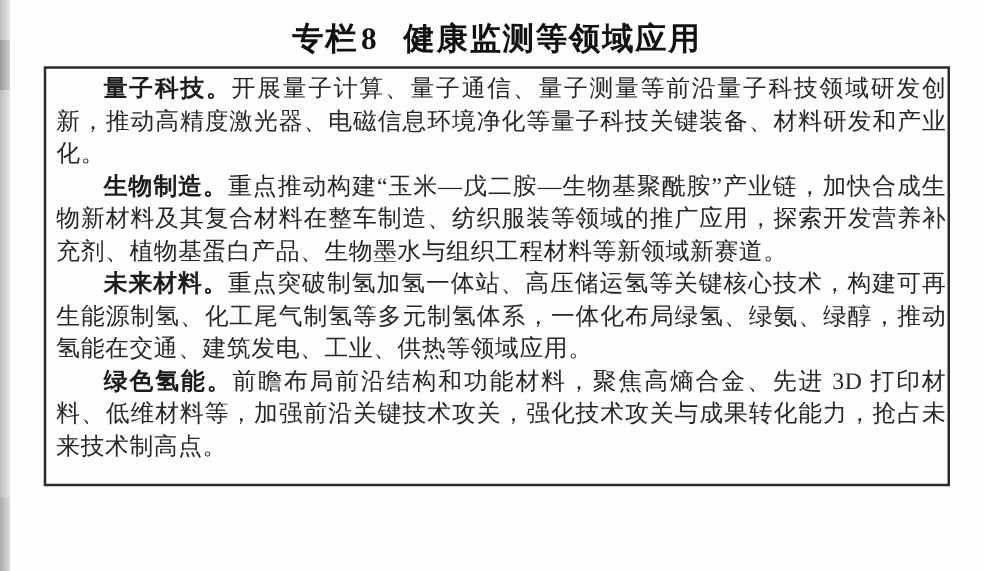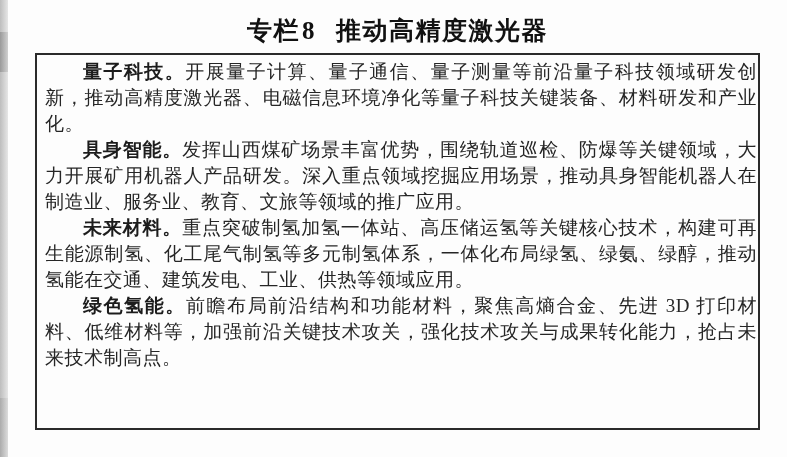--- a/index.html
+++ b/index.html
@@ -41,21 +41,21 @@
   .title .num {
     font-family: "Liberation Serif", "DejaVu Serif", serif;
     font-weight: bold;
     padding: 0 2px;
   }
   .title .gap { display: inline-block; width: 18px; }
   
   .panel {
     position: absolute;
     left: 35px; top: 53px;
-    width: 725px; height: 377px;
+    width: 725px; height: 336px;
     box-sizing: border-box;
     border: 2px solid #2b2b2b;
     background: #fdfdfd;
     padding: 4px 1px 6px 8px;
     overflow: hidden;
   }
   .panel p {
     margin: 0;
     font-size: 19px;
     line-height: 26px;
@@ -70,26 +70,26 @@
     color: #1c1c1c;
   }
 </style>
 </head>
 <body>
 
 <div class="scan-strip"></div>
 <div class="scan-strip-dark"></div>
 <div class="scan-strip-dark2"></div>
 
-<div class="title"><span>专栏</span><span class="num">8</span><span class="gap"></span><span>推动高精度激光器</span></div>
+<div class="title"><span>专栏</span><span class="num">8</span><span class="gap"></span><span>健康监测等领域应用</span></div>
 
 <div class="panel">
 
     <p><span class="lead">量子科技。</span><span>开展量子计算、量子通信、量子测量等前沿量子科技领域研发创新，推动高精度激光器、电磁信息环境净化等量子科技关键装备、材料研发和产业化。</span></p>
 
+    <p><span class="lead">生物制造。</span><span>重点推动构建“玉米—戊二胺—生物基聚酰胺”产业链，加快合成生物新材料及其复合材料在整车制造、纺织服装等领域的推广应用，探索开发营养补充剂、植物基蛋白产品、生物墨水与组织工程材料等新领域新赛道。</span></p>
 
 
-    <p><span class="lead">具身智能。</span><span>发挥山西煤矿场景丰富优势，围绕轨道巡检、防爆等关键领域，大力开展矿用机器人产品研发。深入重点领域挖掘应用场景，推动具身智能机器人在制造业、服务业、教育、文旅等领域的推广应用。</span></p>
 
     <p><span class="lead">未来材料。</span><span>重点突破制氢加氢一体站、高压储运氢等关键核心技术，构建可再生能源制氢、化工尾气制氢等多元制氢体系，一体化布局绿氢、绿氨、绿醇，推动氢能在交通、建筑发电、工业、供热等领域应用。</span></p>
 
     <p><span class="lead">绿色氢能。</span><span>前瞻布局前沿结构和功能材料，聚焦高熵合金、先进 3D 打印材料、低维材料等，加强前沿关键技术攻关，强化技术攻关与成果转化能力，抢占未来技术制高点。</span></p>
   </div>
 
 </body></html>

